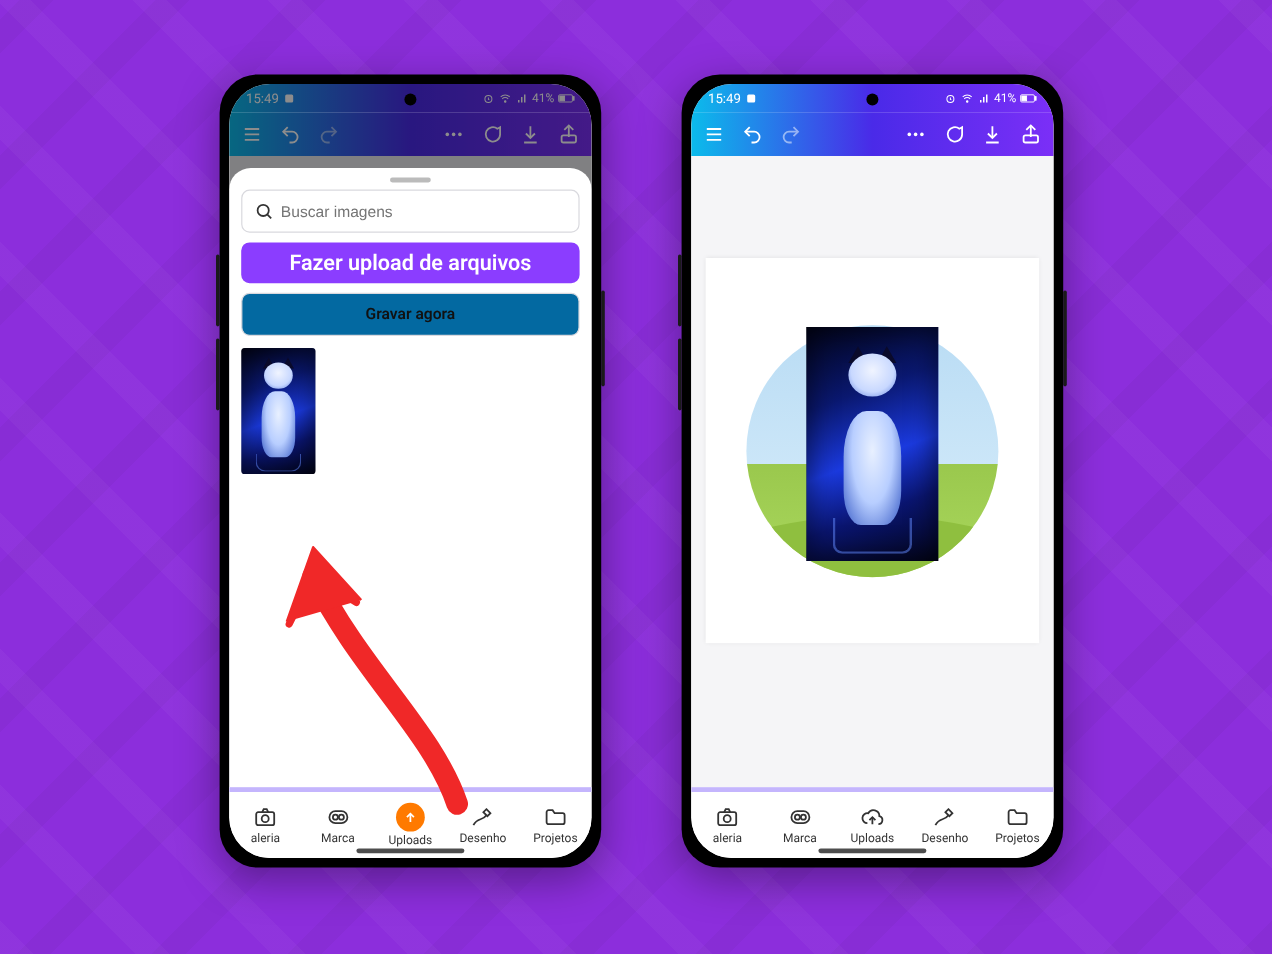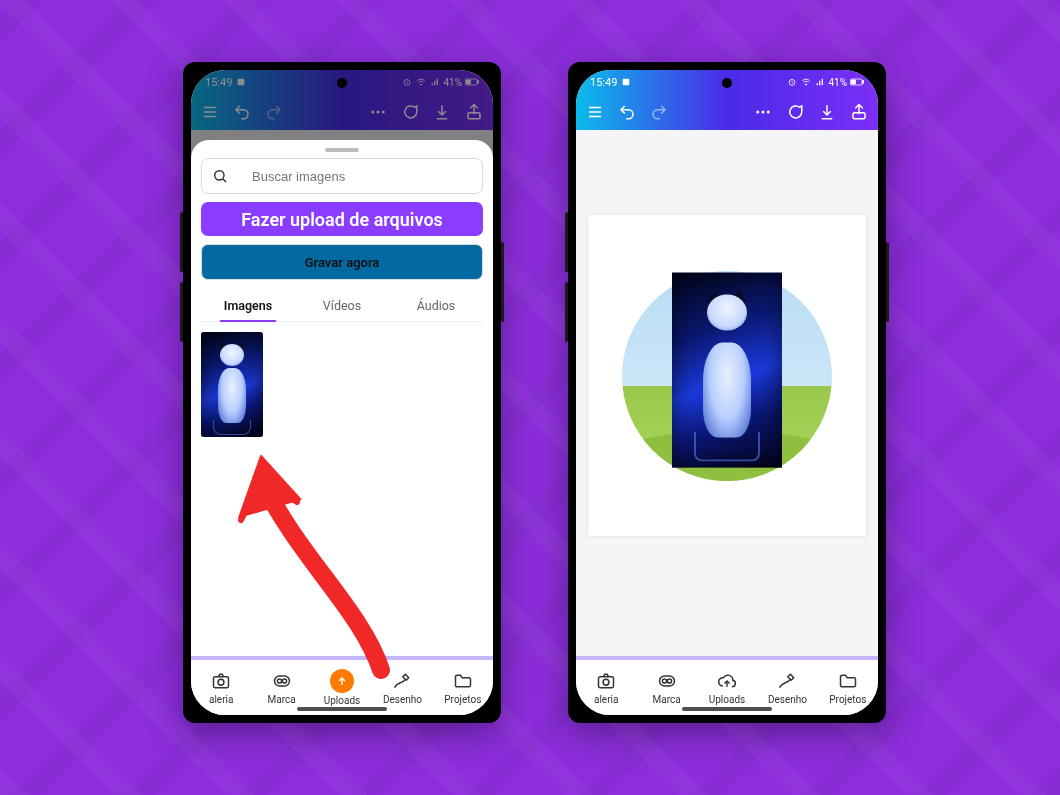--- a/index.html
+++ b/index.html
@@ -18,21 +18,21 @@
     background-image:
       repeating-linear-gradient(45deg, rgba(255,255,255,0.03) 0 20px, transparent 20px 80px),
       repeating-linear-gradient(-45deg, rgba(0,0,0,0.03) 0 20px, transparent 20px 80px);
   }
 
   
   .phone {
     position: absolute;
     width: 302px;
     height: 645px;
-    border-radius: 12px;
+    border-radius: 32px;
     background: #000;
     box-shadow: 0 10px 35px rgba(0,0,0,0.35);
     padding: 8px;
   }
   .phone-left  { left: 183px; top: 62px; }
   .phone-right { left: 568px; top: 62px; }
 
   .side-btn {
     position: absolute;
     background: #1a1a1a;
@@ -172,21 +172,21 @@
     display:flex; flex-direction:column;
     padding: 8px 10px 0 10px;
   }
   .sheet-handle {
     width:34px; height:4px; background:#bbb; border-radius:2px;
     margin: 0 auto 6px auto;
   }
   .search-row {
     display:flex; align-items:center;
     border:1px solid #d9d9de; border-radius:7px;
-    height:34px; padding:0 10px; gap:22px;
+    height:34px; padding:0 10px; gap:4px;
     font-size:13px; color:#555;
   }
   .search-row input {
     border:none; outline:none; flex:1; font-size:13px; background:transparent;
   }
   .btn-primary {
     margin-top:8px;
     height:34px; border-radius:7px;
     background:#8b3dff; color:#fff;
     font-size:18px; font-weight:600;
@@ -461,31 +461,20 @@
         </div>
 
         <div class="btn-primary">
           <span>Fazer upload de arquivos</span>
         </div>
 
         <div class="btn-secondary">
           <span>Gravar agora</span>
         </div>
 
-        <div class="tabs-row">
-          <div class="tab active">
-            <span>Imagens</span>
-          </div>
-          <div class="tab">
-            <span>Vídeos</span>
-          </div>
-          <div class="tab">
-            <span>Áudios</span>
-          </div>
-        </div>
 
         <div class="thumbs">
           <div class="thumb">
             <div class="cat-img">
               <div class="cat-ear-l"></div>
                 <div class="cat-ear-r"></div>
               <div class="cat-head"></div>
               <div class="cat-body"></div>
               <div class="stool"></div>
             </div>

